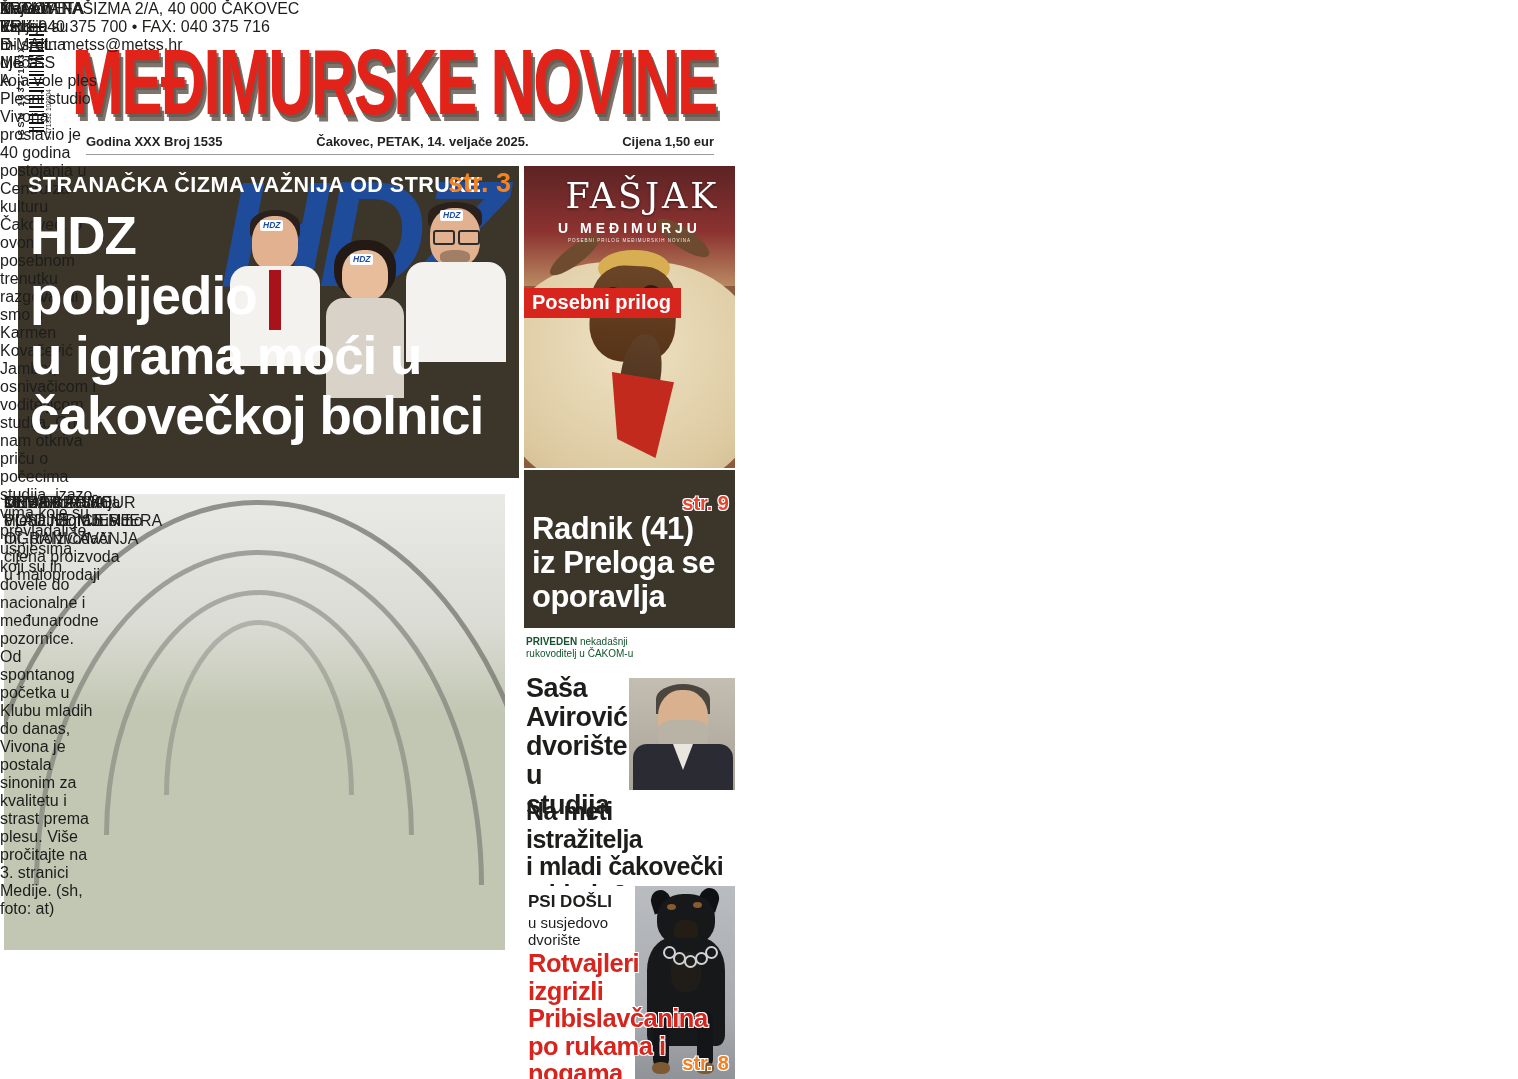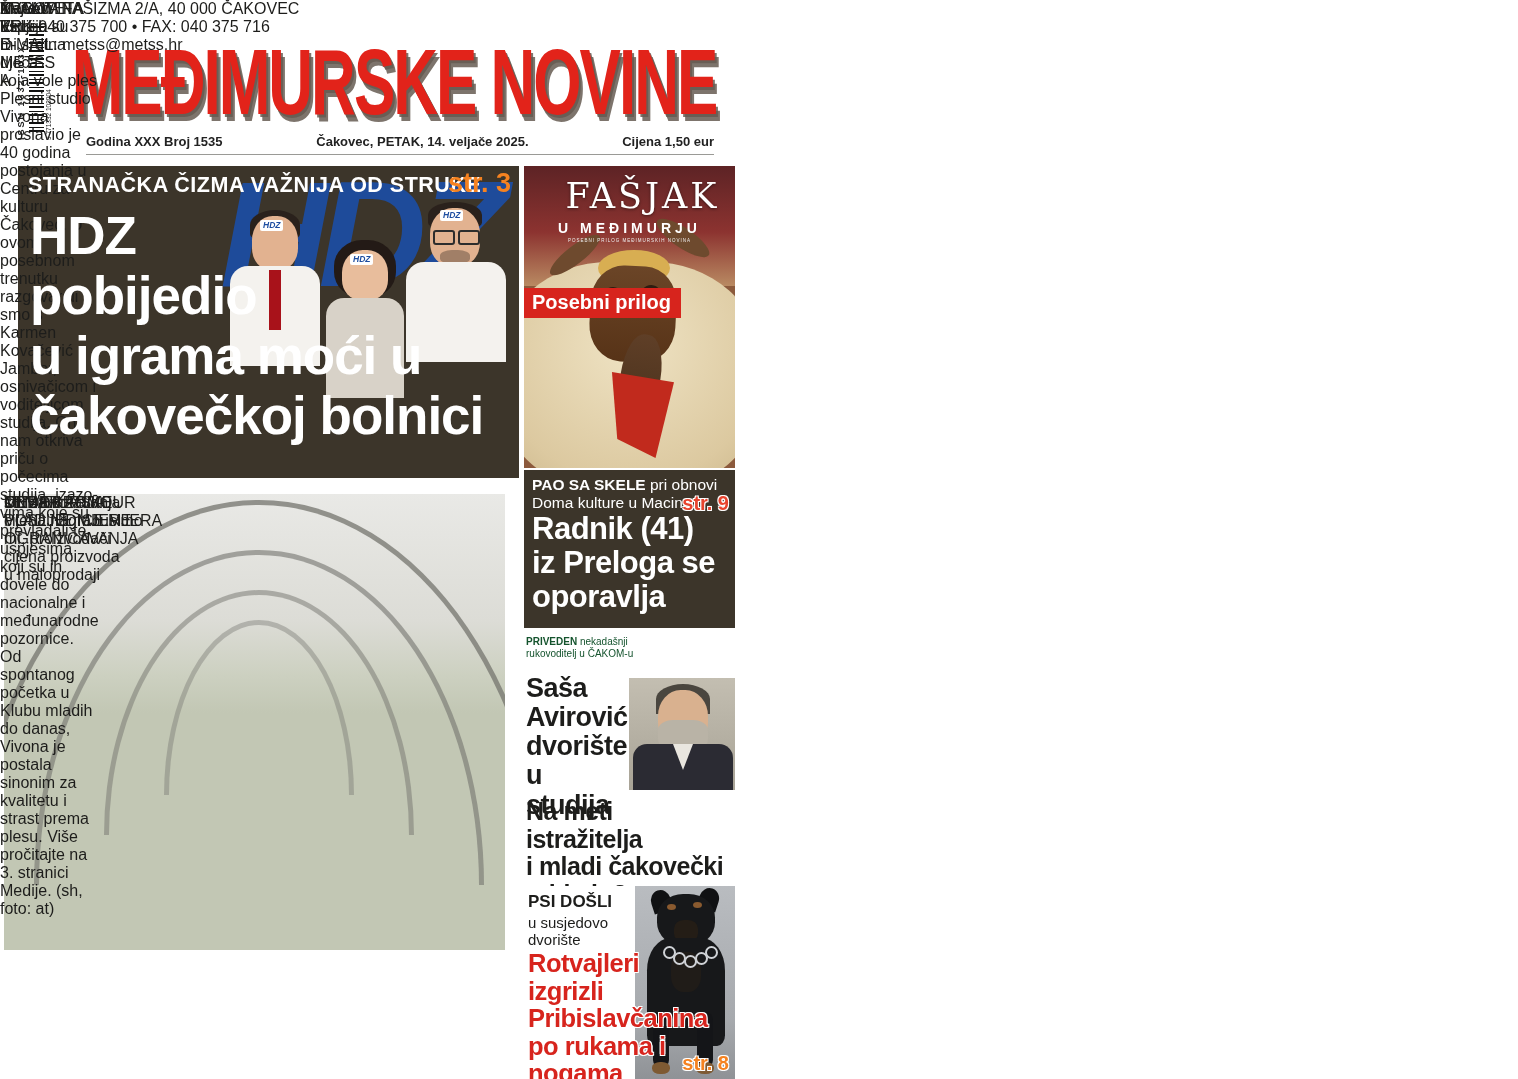--- a/index.html
+++ b/index.html
@@ -293,24 +293,20 @@
     <div class="abs" id="supp-snout"></div>
     <div class="abs" id="supp-scarf"></div>
     <div class="abs" id="supp-title">FAŠJAK</div>
     <div class="abs" id="supp-sub">U MEĐIMURJU</div>
     <div class="abs" id="supp-tag">POSEBNI PRILOG MEĐIMURSKIH NOVINA</div>
     <div class="abs" id="supp-label">Posebni prilog</div>
 
   </div>
 
   <div class="abs" id="accident">
-    <div class="abs" id="acc-kicker">
-      <b>PAO SA SKELE</b><span> pri obnovi</span><br>
-      <span>Doma kulture u Macincu</span>
-    </div>
     <div class="abs" id="acc-ref">str. 9</div>
     <div class="abs" id="acc-headline">
       <div>Radnik (41)</div>
       <div>iz Preloga se</div>
       <div>oporavlja</div>
     </div>
   </div>
 
   <div class="abs" id="priveden">
     <div class="abs" id="priv-kicker">

